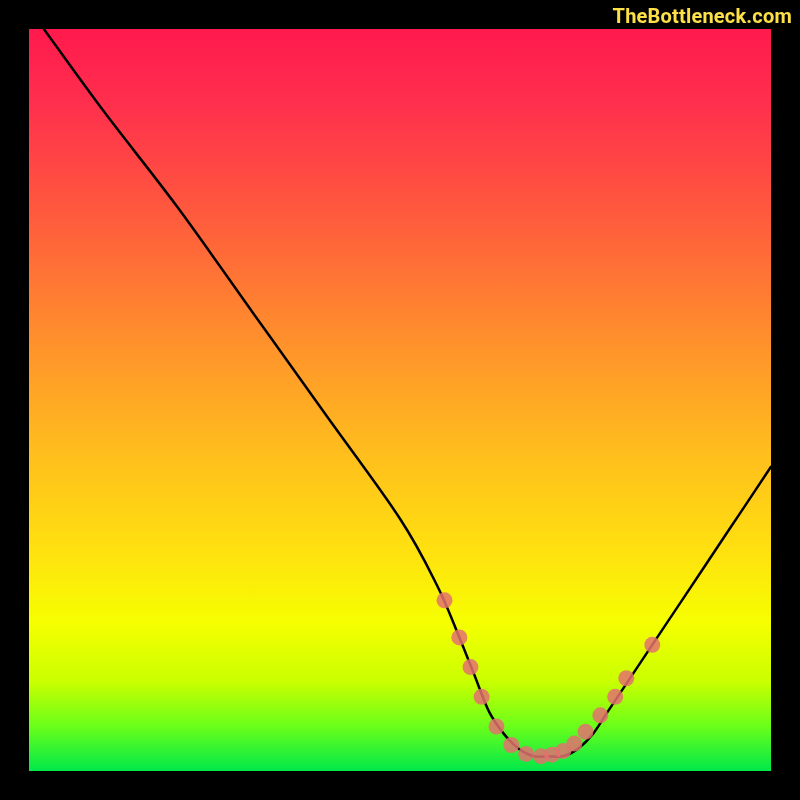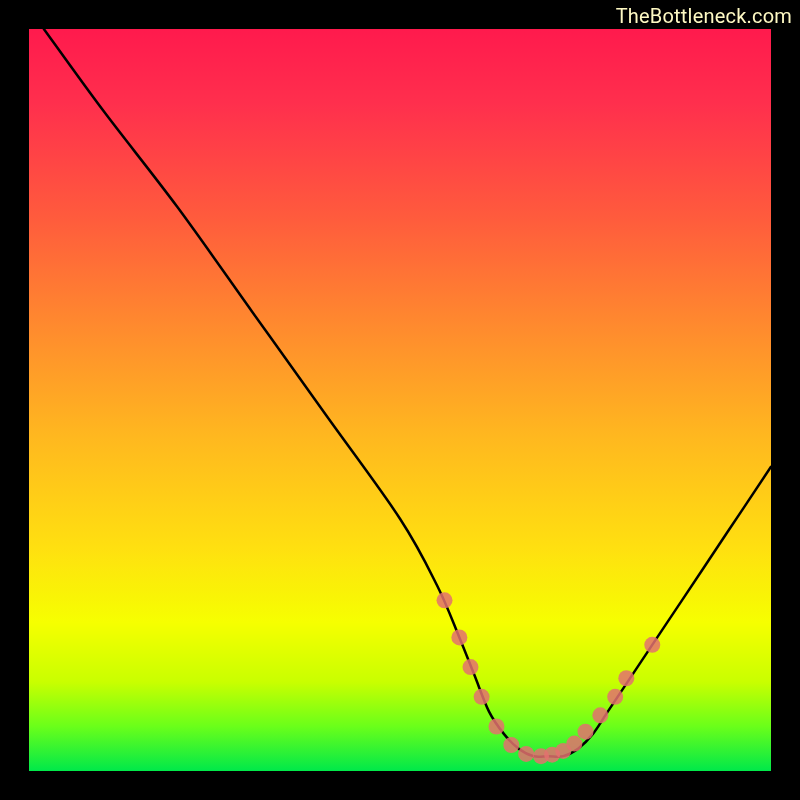--- a/index.html
+++ b/index.html
@@ -42,24 +42,24 @@
     position: absolute;
     left: 0;
     top: 0;
     width: 742px;
     height: 742px;
   }
   .attribution {
     position: absolute;
     top: 4px;
     right: 8px;
-    color: #fef9c3;
+    color: #fde047;
     font-size: 20px;
     letter-spacing: 0.2px;
-    font-weight: 400;
+    font-weight: 700;
   }
 </style>
 </head>
 <body>
 
 <div class="frame">
   <div class="attribution">TheBottleneck.com</div>
 
   <div class="plot-area">
     <svg viewBox="0 0 742 742" preserveAspectRatio="none">

